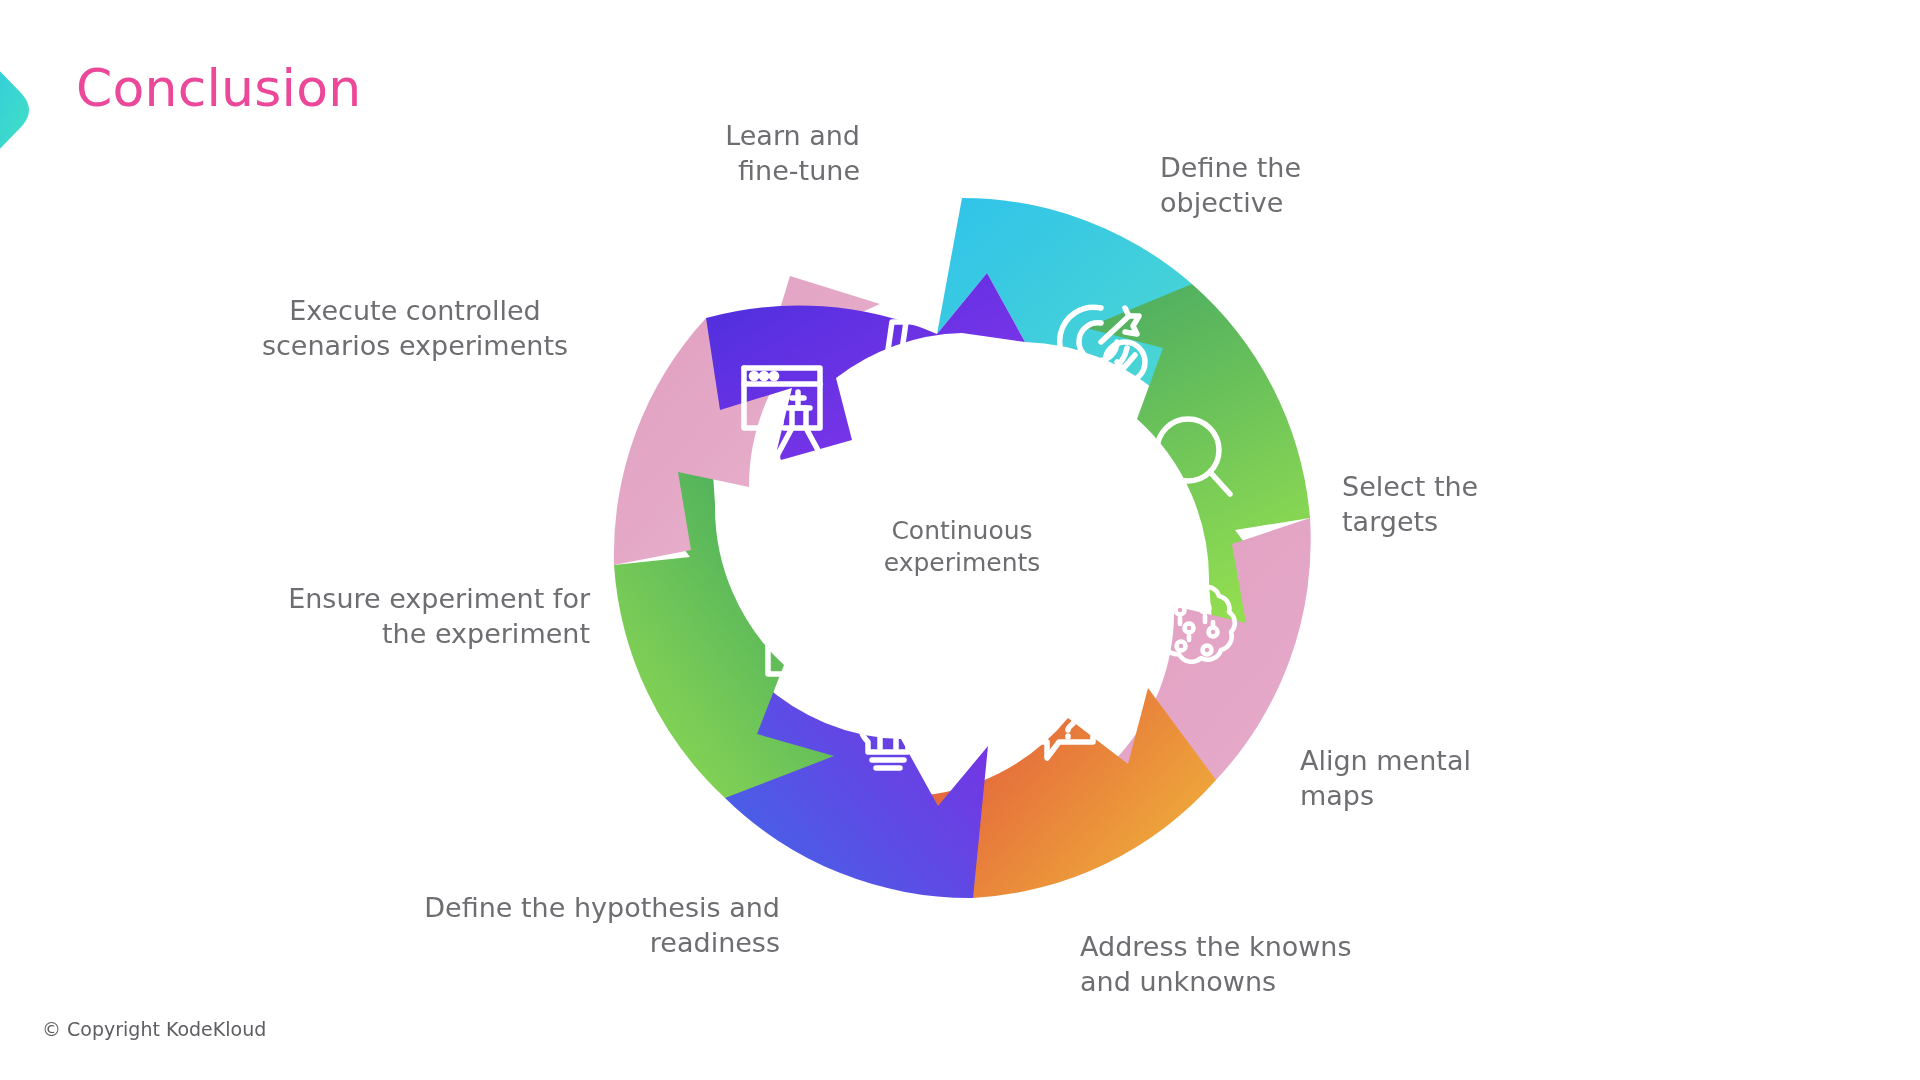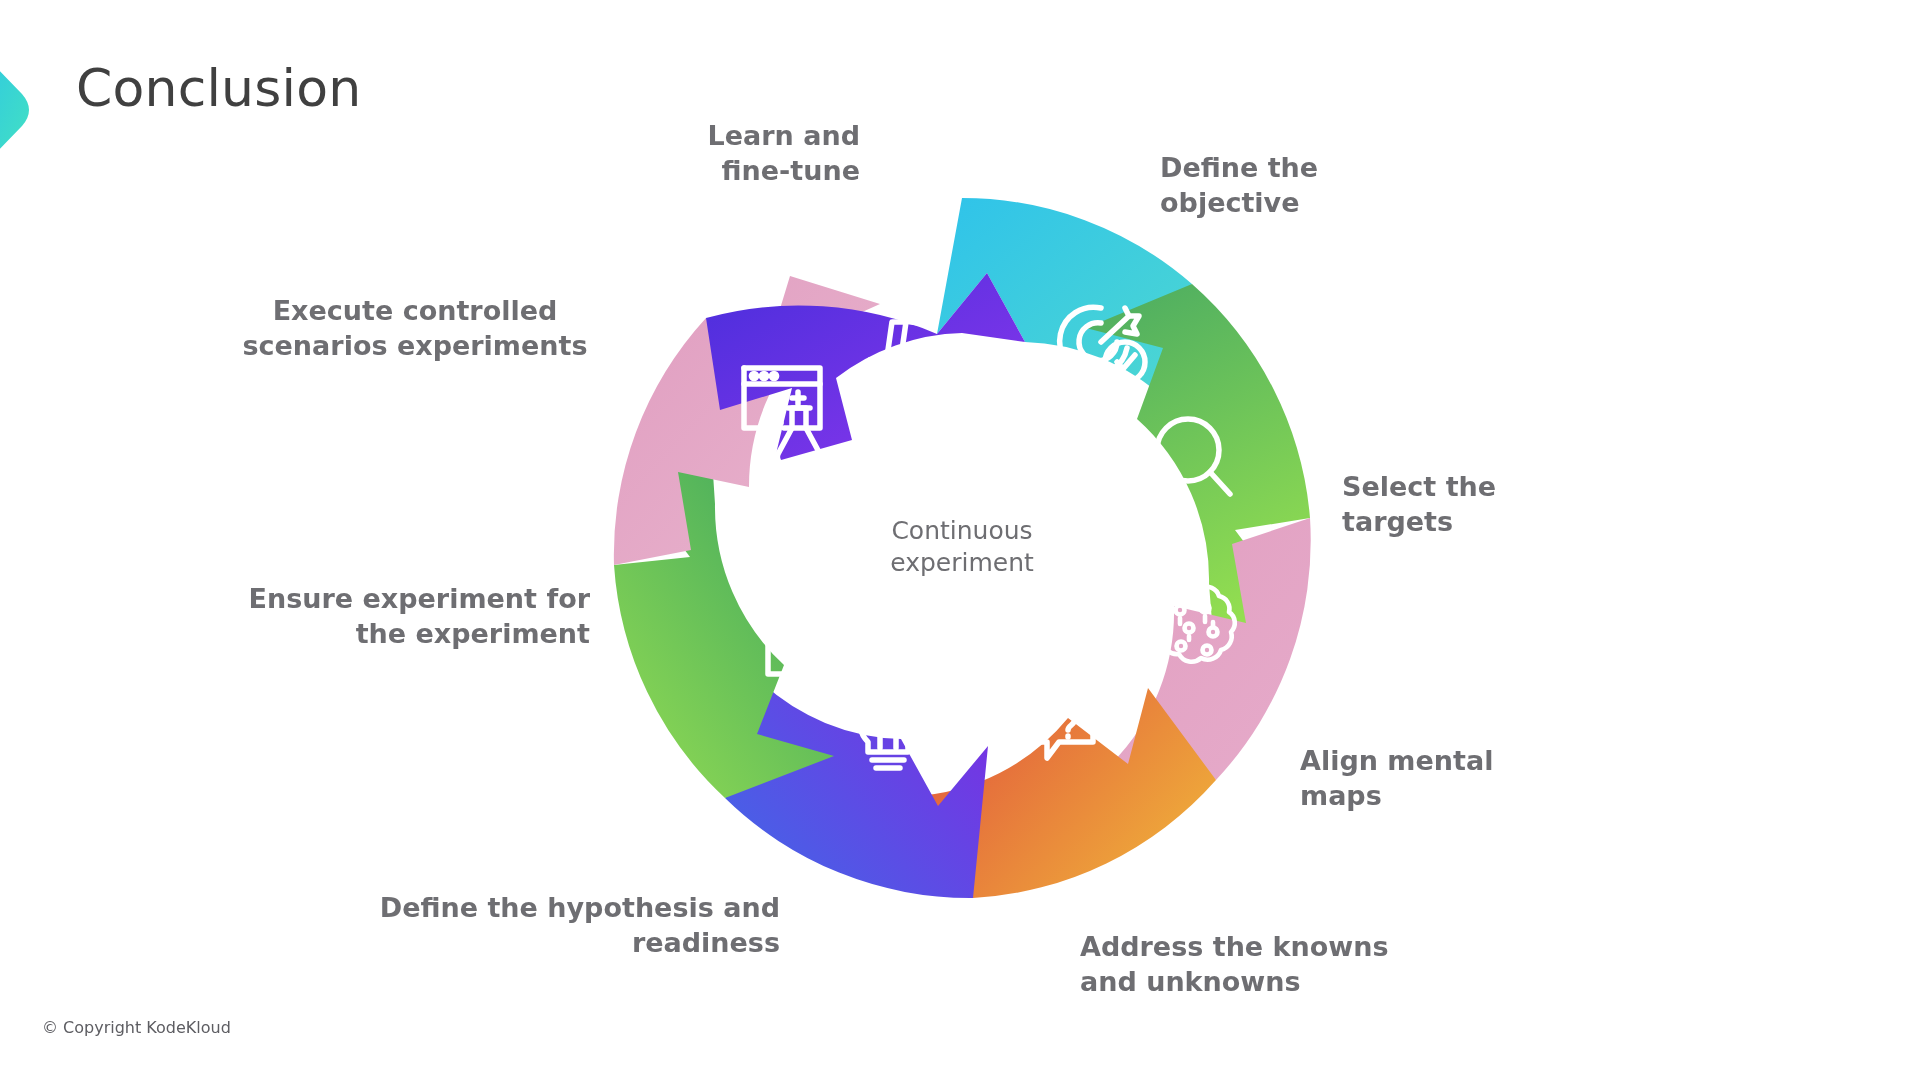--- a/index.html
+++ b/index.html
@@ -25,21 +25,21 @@
     height: 152px;
   }
 
   
   .page-title {
     position: absolute;
     left: 76px;
     top: 60px;
     font-size: 52px;
     font-weight: 400;
-    color: #404040;
+    color: #ec4899;
     letter-spacing: 0.2px;
     line-height: 1.1;
     white-space: nowrap;
   }
 
   
   .diagram {
     position: absolute;
     left: 0;
     top: 0;
@@ -67,37 +67,36 @@
   }
   .center-label span { display: block; }
 
   
   .step-label {
     position: absolute;
     font-size: 27px;
     line-height: 1.30;
     color: #6e6e72;
     white-space: pre-line;
-    font-weight: bold;
   }
   .lbl-define-objective  { left: 1160px; top: 150px;  text-align: left;  width: 260px; }
   .lbl-select-targets    { left: 1342px; top: 469px;  text-align: left;  width: 260px; }
   .lbl-align-maps        { left: 1300px; top: 743px;  text-align: left;  width: 280px; }
   .lbl-address-knowns    { left: 1080px; top: 929px;  text-align: left;  width: 360px; }
   .lbl-define-hypothesis { left: 340px;  top: 890px;  text-align: right; width: 440px; }
   .lbl-ensure-readiness  { left: 230px;  top: 581px;  text-align: right; width: 360px; }
   .lbl-execute-scenarios { left: 210px;  top: 293px;  text-align: center; width: 410px; }
   .lbl-learn-finetune    { left: 620px;  top: 118px;  text-align: right; width: 240px; }
 
   
   .footer-copyright {
     position: absolute;
     left: 42px;
     top: 1018px;
-    font-size: 16px;
+    font-size: 19px;
     color: #5d5d62;
   }
 </style>
 </head>
 <body>
 
 <div class="brand-chevron">
   <svg viewBox="0 0 90 152" width="90" height="152" aria-hidden="true">
     <defs>
       <linearGradient id="gBrand" x1="0" y1="0" x2="1" y2="1">
@@ -334,21 +333,21 @@
         <path d="M 62 24 L 56 66 L 42 66 L 48 24 Z"></path>
         <path d="M 26 62 L 6 86"></path>
         <path d="M 26 62 L 42 80"></path>
         <path d="M 42 80 L 42 104 L 86 104 L 86 70 L 56 70"></path>
       </g>
     </g>
   </svg>
 
   <div class="center-label">
     <span>Continuous</span>
-    <span>experiment</span>
+    <span>experiments</span>
   </div>
 
   <div class="step-label lbl-define-objective">Define the
 objective</div>
 
   <div class="step-label lbl-select-targets">Select the
 targets</div>
 
   <div class="step-label lbl-address-knowns">Address the knowns
 and unknowns</div>

